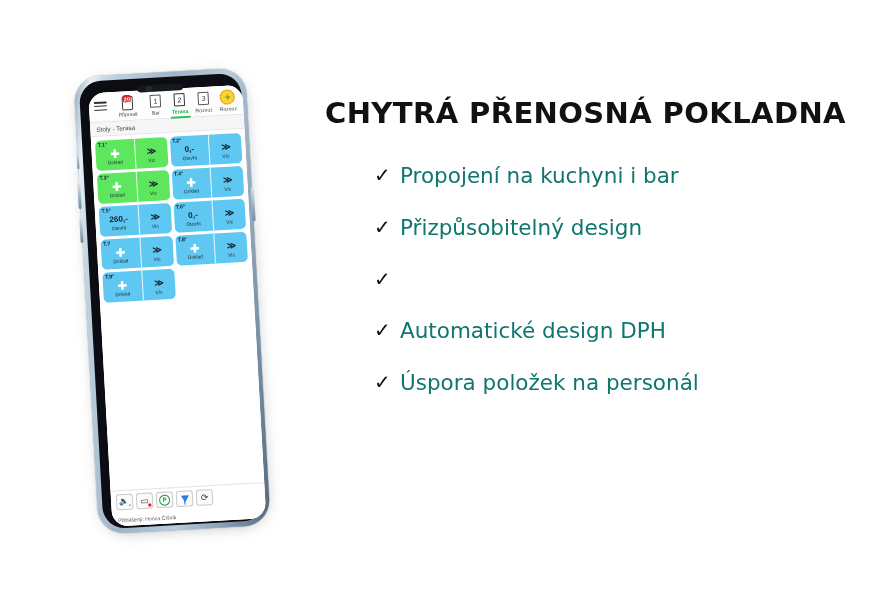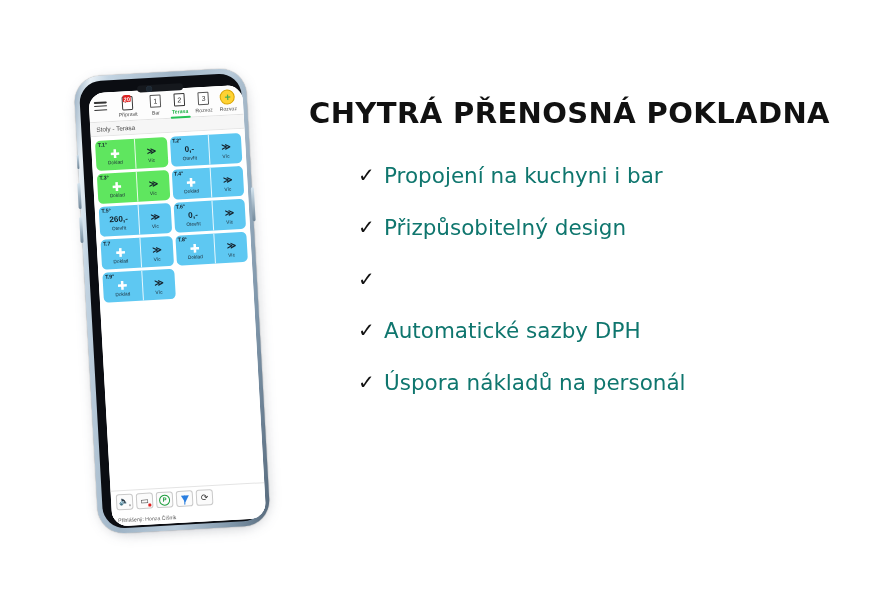--- a/index.html
+++ b/index.html
@@ -383,21 +383,21 @@
     color: #5a5a5a;
     padding: 0 6px;
     display: flex;
     align-items: center;
     background: #ffffff;
   }
 
   
   #content {
     position: absolute;
-    left: 305px;
+    left: 321px;
     top: 96px;
     width: 560px;
   }
   #headline {
     font-family: "DejaVu Sans", sans-serif;
     font-weight: bold;
     font-size: 29px;
     letter-spacing: 0.4px;
     color: #111111;
     margin: 0 0 32px 4px;
@@ -637,20 +637,20 @@
       </li>
       <li class="feature-item">
         <span class="check">✓</span>
         <span class="feature-text">Přizpůsobitelný design</span>
       </li>
       <li class="feature-item">
         <span class="check">✓</span>
       </li>
       <li class="feature-item">
         <span class="check">✓</span>
-        <span class="feature-text">Automatické sazby DPH</span>
+        <span class="feature-text">Automatické design DPH</span>
       </li>
       <li class="feature-item">
         <span class="check">✓</span>
-        <span class="feature-text">Úspora nákladů na personál</span>
+        <span class="feature-text">Úspora položek na personál</span>
       </li>
     </ul>
 </div>
 
 </body></html>

